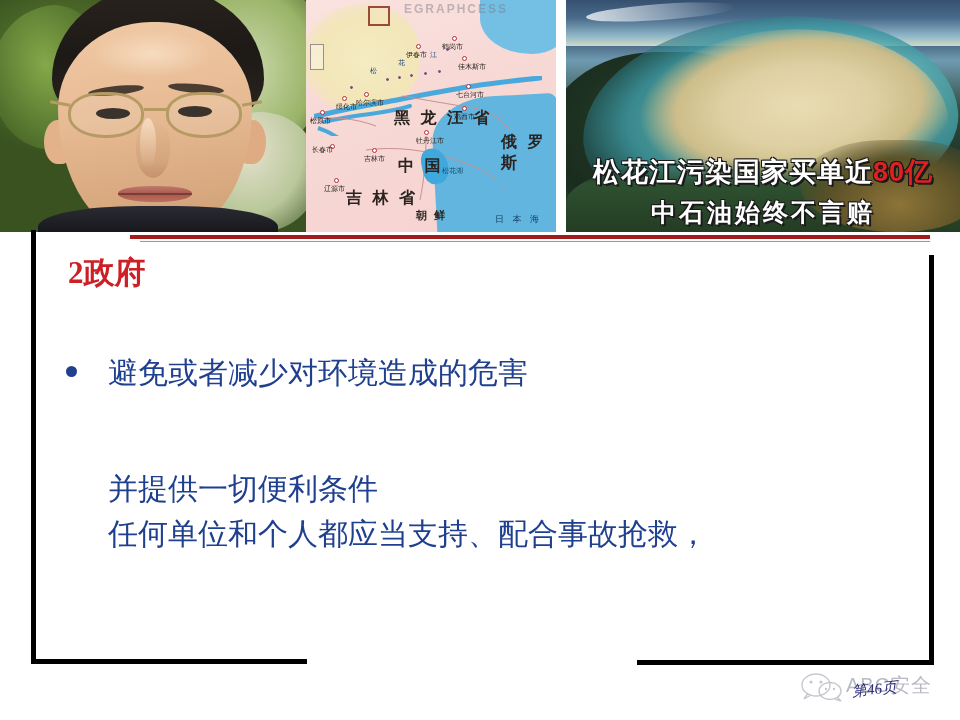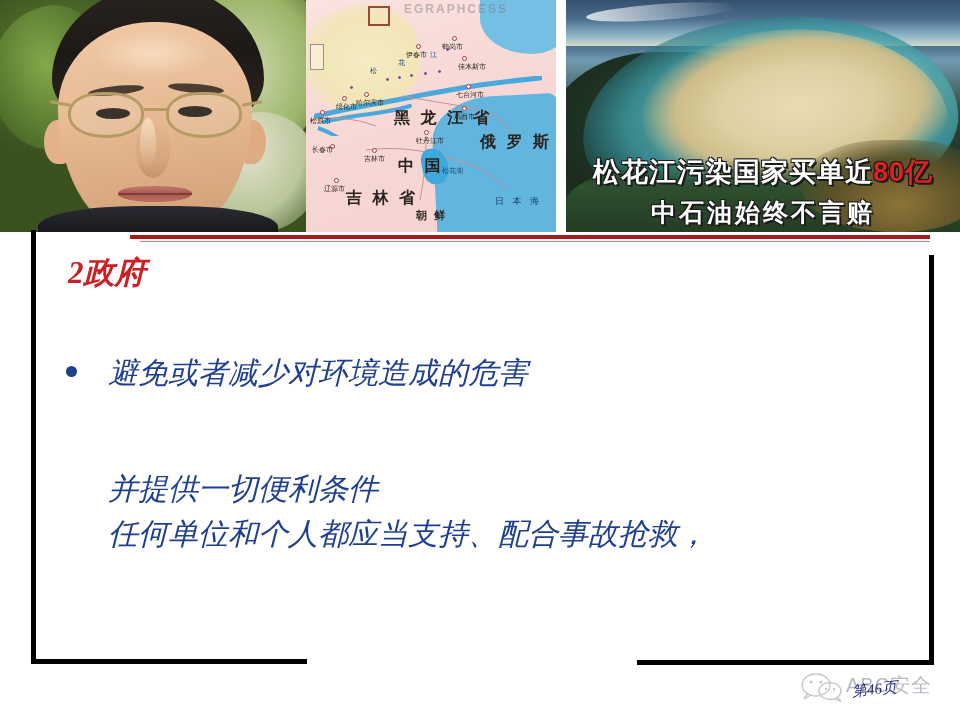--- a/index.html
+++ b/index.html
@@ -140,21 +140,21 @@
   .map-sea {
     position:absolute; right:-6px; top:96px; width:128px; height:142px;
     background:#62b5de; border-radius: 48% 8% 0 0 / 30% 10% 0 0;
     transform: rotate(-3deg);
   }
   .map-sea2 {
     position:absolute; right:-10px; top:-6px; width:86px; height:60px;
     background:#74c0e4; border-radius: 0 0 40% 60%;
   }
   .map-sea-label {
-    position:absolute; right:14px; bottom:24px; color:#17406a; font-size:9px; letter-spacing:3px;
+    position:absolute; right:14px; bottom:6px; color:#17406a; font-size:9px; letter-spacing:3px;
   }
   .map-river {
     position:absolute; left:8px; top:76px; width:228px; height:60px;
   }
   .map-lake {
     position:absolute; left:116px; top:148px; width:26px; height:36px;
     background:#3fa8dd; border-radius:40% 60% 50% 45%;
     transform:rotate(-12deg);
   }
   .map-lake-label { position:absolute; left:136px; top:166px; font-size:7px; color:#14476e; }
@@ -237,21 +237,21 @@
   .red-rule {
     position:absolute; left:130px; top:235px; width:800px; height:4px;
     background:#a01c1c;
   }
   .red-rule2 {
     position:absolute; left:140px; top:241px; width:790px; height:1px;
     background:#d08080;
   }
 
   
-  .body-area { position:absolute; left:0; top:246px; width:764px; height:400px;font-style:italic; }
+  .body-area { position:absolute; left:0; top:246px; width:764px; height:400px; }
 
   .heading {
     color:#cc2026; font-weight:bold;
     font-family:"Liberation Serif","DejaVu Serif",serif;
     white-space:nowrap;
   }
   .h1 { position:absolute; left:68px; top:6px;  font-size:31px; }
   .h2 { position:absolute; left:68px; top:52px; font-size:31px; }
 
   .bullet-row {
@@ -362,21 +362,21 @@
         <path d="M96,96 C120,100 142,104 168,108 C186,112 198,120 204,132" stroke="#c99090" stroke-width="1" fill="none"></path>
         <path d="M60,150 C90,146 120,150 150,160 C176,168 192,178 200,190" stroke="#c99090" stroke-width="1" fill="none"></path>
         <path d="M120,136 C120,160 118,180 114,200" stroke="#c99090" stroke-width="1" fill="none"></path>
         <path d="M4,120 C26,116 48,118 70,126" stroke="#c99090" stroke-width="1" fill="none"></path>
       </svg>
       <div class="map-lake"></div>
       <div class="map-lake-label">松花湖</div>
 
       <div class="map-lbl big" style="left:88px; top:108px;">黑 龙 江 省</div>
       <div class="map-lbl big" style="left:92px; top:156px;">中 国</div>
-      <div class="map-lbl big" style="left:174px; top:132px;">俄 罗 斯</div>
+      <div class="map-lbl big" style="left:195px; top:132px;">俄 罗 斯</div>
       <div class="map-lbl mid" style="left:110px; top:208px;">朝 鲜</div>
       <div class="map-lbl big" style="left:40px; top:188px;">吉 林 省</div>
       <div class="map-sea-label">日 本 海</div>
 
       <div class="map-dot" style="left:36px; top:96px;"></div>
       <div class="map-lbl city" style="left:30px; top:102px;">绥化市</div>
       <div class="map-dot" style="left:110px; top:44px;"></div>
       <div class="map-lbl city" style="left:100px; top:50px;">伊春市</div>
       <div class="map-dot" style="left:146px; top:36px;"></div>
       <div class="map-lbl city" style="left:136px; top:42px;">鹤岗市</div>

